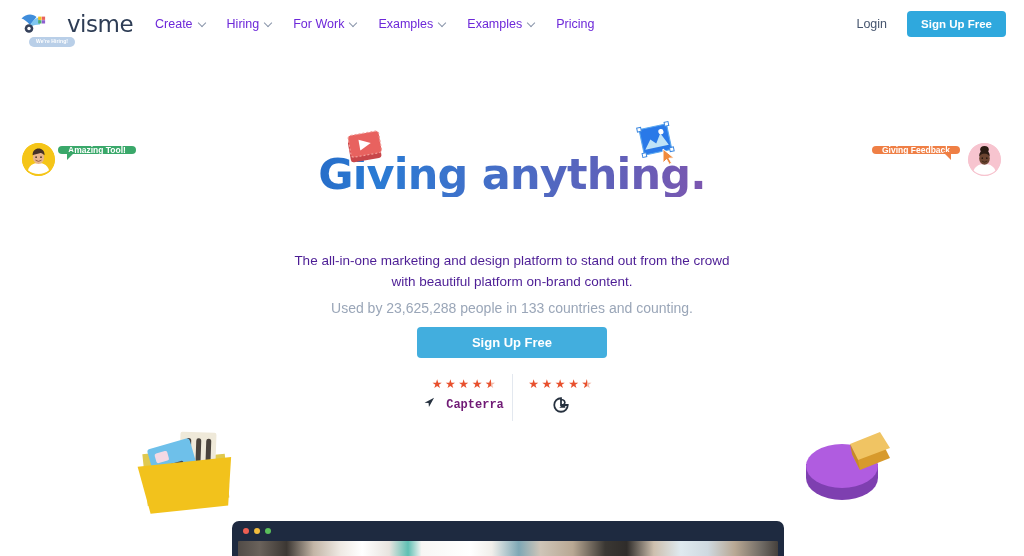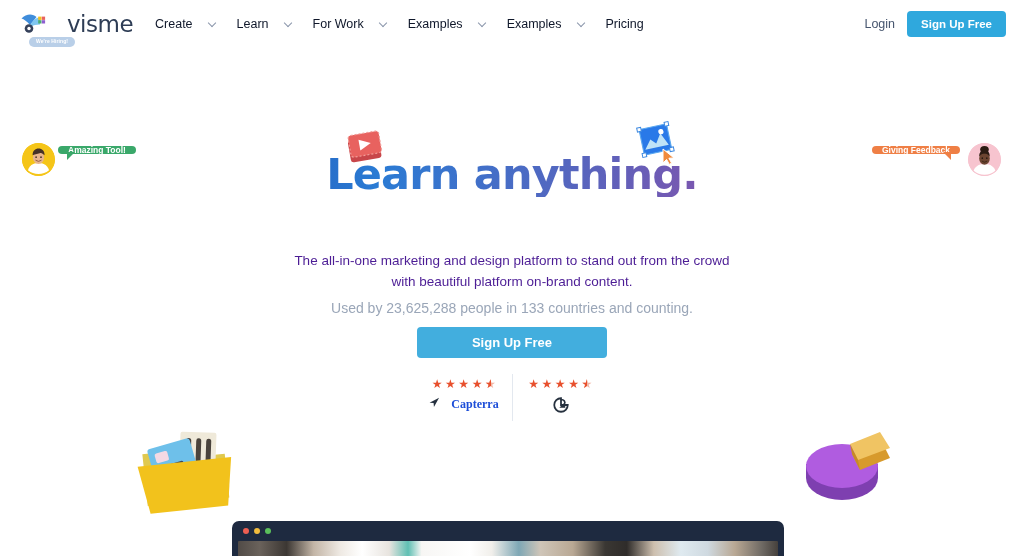--- a/index.html
+++ b/index.html
@@ -64,23 +64,23 @@
   }
 
   .nav {
     display: flex;
     align-items: center;
     gap: 21px;
   }
   .nav-item {
     display: flex;
     align-items: center;
-    gap: 16px;
+    gap: 6px;
     font-size: 12.5px;
-    color: #0f172a;
+    color: #6d28d9;
     cursor: pointer;
     white-space: nowrap;
   }
   .chev {
     display: inline-block;
     width: 7px; height: 7px;
     position: relative;
     top: -1px;
   }
   .chev::after {
@@ -90,21 +90,21 @@
     width: 5px; height: 5px;
     border-right: 1.1px solid #8a96ab;
     border-bottom: 1.1px solid #8a96ab;
     transform: rotate(45deg);
   }
 
   .nav-right {
     margin-left: auto;
     display: flex;
     align-items: center;
-    gap: 12px;
+    gap: 20px;
   }
   .login-link {
     font-size: 12.5px;
     color: #46556e;
     text-decoration: none;
     cursor: pointer;
   }
   .signup-top {
     background: #2fa8dd;
     color: #ffffff;
@@ -234,22 +234,22 @@
     width: 50%;
     overflow: hidden;
     color: #e8502d;
   }
   .rating-logo {
     display: flex;
     align-items: center;
     gap: 11px;
     font-size: 12px;
     font-weight: 700;
-    color: #1d4ed8;
-    font-family: Liberation Serif, serif;
+    color: #701a75;
+    font-family: Liberation Mono, monospace;
   }
   .g2-mark {
     font-size: 15px;
     font-weight: 700;
     color: #26313f;
     font-family: "DejaVu Sans", sans-serif;
     letter-spacing: -1px;
   }
 
   
@@ -367,21 +367,21 @@
     <span class="brand-word">visme</span>
     <span class="hiring-badge">We're Hiring!</span>
   </a>
 
   <nav class="nav">
     <span class="nav-item">
       <span>Create</span>
       <i class="chev"></i>
     </span>
     <span class="nav-item">
-      <span>Learn</span>
+      <span>Hiring</span>
       <i class="chev"></i>
     </span>
     <span class="nav-item">
       <span>For Work</span>
       <i class="chev"></i>
     </span>
     <span class="nav-item">
       <span>Examples</span>
       <i class="chev"></i>
     </span>
@@ -396,21 +396,21 @@
 
   <div class="nav-right">
     <a class="login-link" href="#">Login</a>
     <button class="signup-top">Sign Up Free</button>
   </div>
 </header>
 
 <section class="hero">
 
   <h1 class="headline">
-    <span class="line grad1">Learn anything.</span>
+    <span class="line grad1">Giving anything.</span>
   </h1>
 
   <p class="subhead">
     <span>The all-in-one marketing and design platform to stand out from the crowd</span><br>
     <span>with beautiful platform on-brand content.</span>
   </p>
 
   <p class="usedby">Used by 23,625,288 people in 133 countries and counting.</p>
 
   <div class="cta-wrap">

